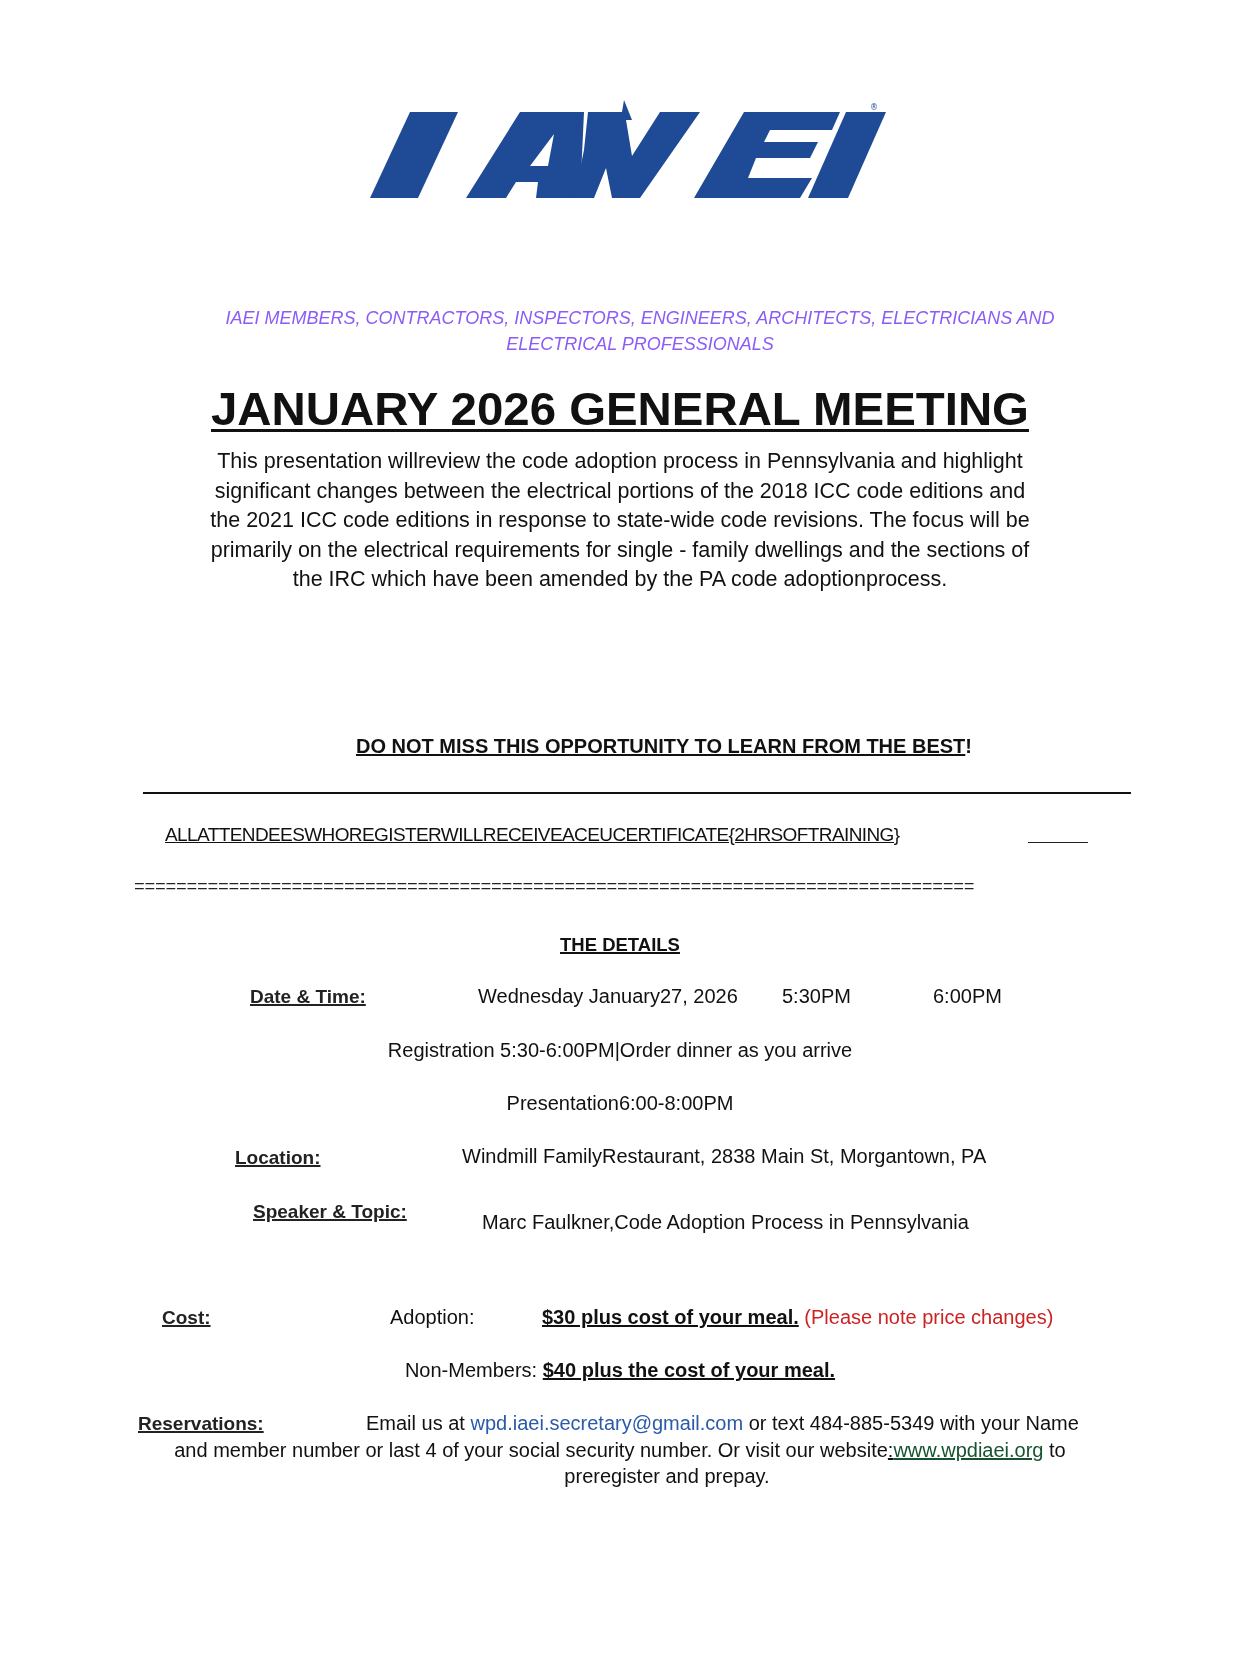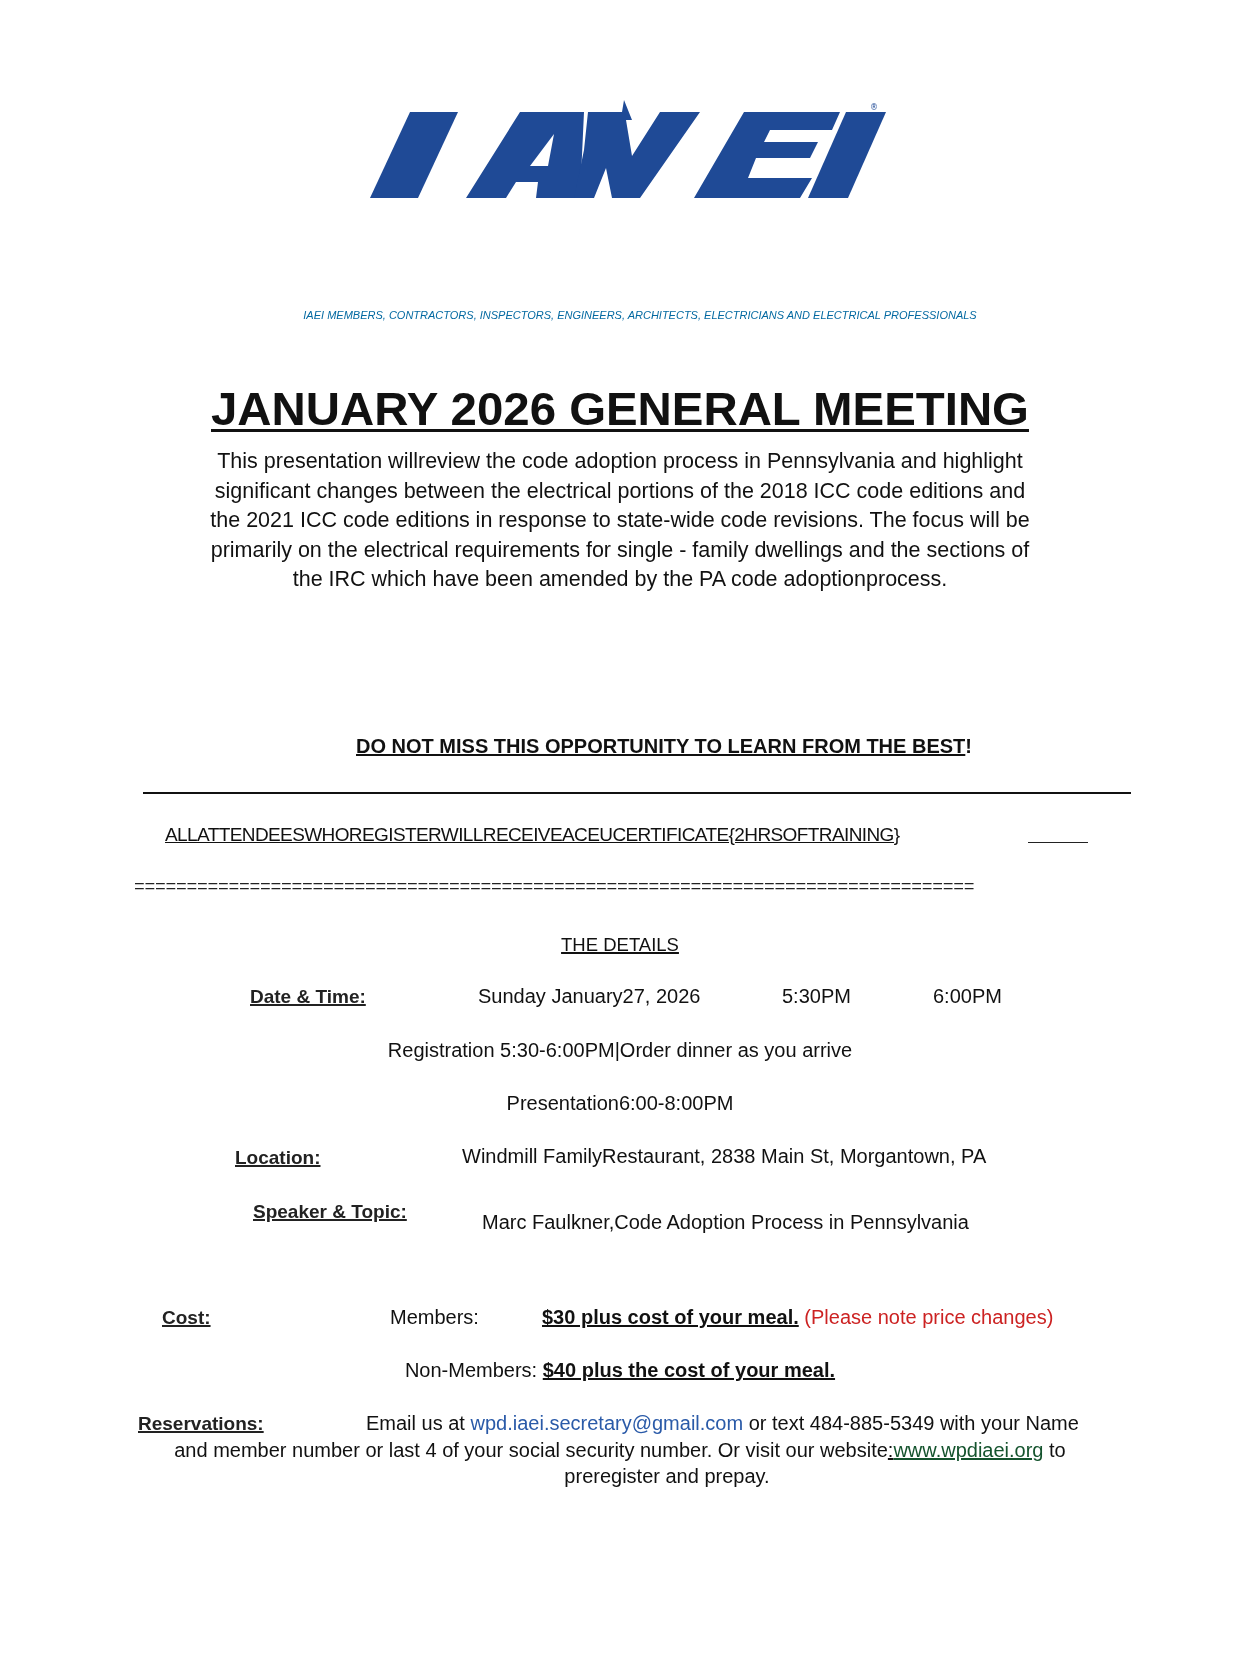--- a/index.html
+++ b/index.html
@@ -8,41 +8,41 @@
   .abs { position: absolute; }
   .center { left: 0; width: 1240px; text-align: center; }
 
   
   #logo { left: 370px; top: 100px; width: 520px; height: 150px; }
   #logo svg { display: block; }
   .logo-sub { position: absolute; left: 0; top: 112px; width: 500px; text-align: center;
               font-family: "DejaVu Sans", sans-serif; font-weight: bold; font-style: italic;
               font-size: 22px; color: #2a4a8a; letter-spacing: 0.5px; }
 
-  .audience { top: 305px; font-style: italic; font-size: 11px; line-height: 21px; color: #0369a1;
+  .audience { top: 305px; font-style: italic; font-size: 18px; line-height: 26px; color: #8b5cf6;
               left: 180px; width: 920px; }
 
   .title { top: 382px; font-size: 46px; font-weight: bold; letter-spacing: 0px;
            text-decoration: underline; text-decoration-thickness: 3px; text-underline-offset: 4px;
            transform: scaleX(1.03); }
 
   .intro { top: 447px; left: 200px; width: 840px; font-size: 21.5px; line-height: 29.5px; color: #111; }
 
   .cta { top: 735px; font-size: 20px; font-weight: bold; padding-left: 44px; }
   .cta .u { text-decoration: underline; text-decoration-thickness: 2px; }
 
   .hr { left: 143px; top: 792px; width: 988px; height: 2px; background: #111; }
 
   .cert { top: 824px; left: 165px; font-size: 19px; letter-spacing: -0.6px; text-decoration: underline; }
   .cert-trail { top: 842px; left: 1028px; width: 60px; height: 1px; background: #222; }
 
   .eqline { top: 877px; left: 134px; width: 990px; font-size: 18px; letter-spacing: -0.3px;
             font-family: "Liberation Mono", monospace; color: #222; overflow: hidden; white-space: nowrap; }
 
-  .details-h { top: 934px; font-size: 18.5px; font-weight: normal; }
+  .details-h { top: 934px; font-size: 18.5px; font-weight: bold; }
   .details-h span { text-decoration: underline; text-decoration-thickness: 2px; }
 
   .label { font-weight: bold; font-size: 19px; text-decoration: underline; text-decoration-thickness: 2px; color: #222; }
   .val { font-size: 20px; color: #111; }
 
   .link { color: #2a5aa8; }
   .link-u { color: #14532d; text-decoration: underline; }
   .red { color: #cc2222; }
   .bu { font-weight: bold; text-decoration: underline; text-decoration-thickness: 2px; }
 </style>
@@ -83,36 +83,36 @@
 <div class="abs cert">ALLATTENDEESWHOREGISTERWILLRECEIVEACEUCERTIFICATE{2HRSOFTRAINING}</div>
 <div class="abs cert-trail"></div>
 
 <div class="abs eqline">================================================================================</div>
 
 <div class="abs center details-h">
   <span>THE DETAILS</span>
 </div>
 
 <div class="abs label" style="left:250px; top:986px;">Date &amp; Time:</div>
-<div class="abs val" style="left:478px; top:985px;">Sunday January27, 2026</div>
+<div class="abs val" style="left:478px; top:985px;">Wednesday January27, 2026</div>
 <div class="abs val" style="left:782px; top:985px;">5:30PM</div>
 <div class="abs val" style="left:933px; top:985px;">6:00PM</div>
 
 <div class="abs center val" style="top:1039px;">Registration 5:30-6:00PM|Order dinner as you arrive</div>
 
 <div class="abs center val" style="top:1092px;">Presentation6:00-8:00PM</div>
 
 <div class="abs label" style="left:235px; top:1147px;">Location:</div>
 <div class="abs val" style="left:462px; top:1145px;">Windmill FamilyRestaurant, 2838 Main St, Morgantown, PA</div>
 
 <div class="abs label" style="left:253px; top:1201px;">Speaker &amp; Topic:</div>
 <div class="abs val" style="left:482px; top:1199px;margin-top:12px;">Marc Faulkner,Code Adoption Process in Pennsylvania</div>
 
 <div class="abs label" style="left:162px; top:1307px;">Cost:</div>
-<div class="abs val" style="left:390px; top:1306px;">Members:</div>
+<div class="abs val" style="left:390px; top:1306px;">Adoption:</div>
 <div class="abs val" style="left:542px; top:1306px;">
   <span class="bu">$30 plus cost of your meal.</span>
   <span class="red">(Please note price changes)</span>
 </div>
 
 <div class="abs center val" style="top:1359px;">
   <span>Non-Members:</span>
   <span class="bu">$40 plus the cost of your meal.</span>
 </div>
 

